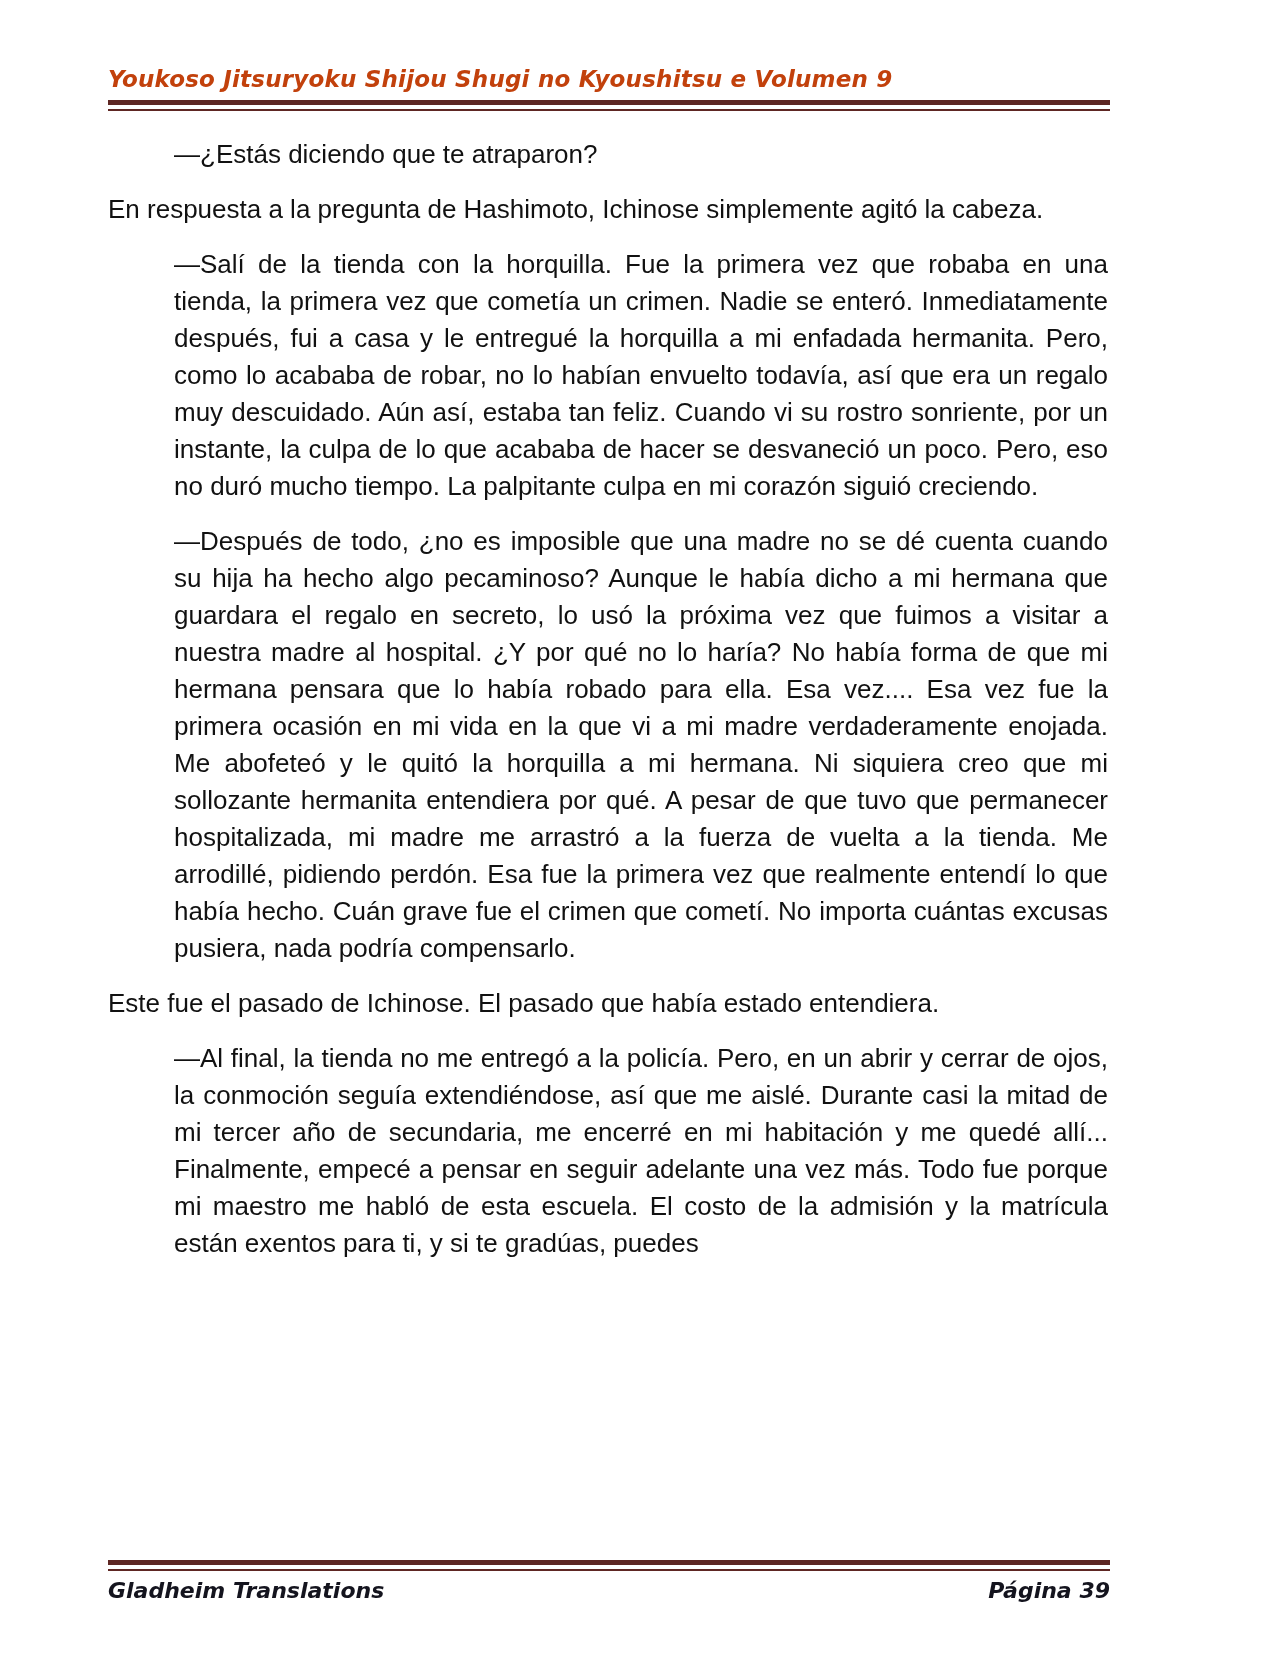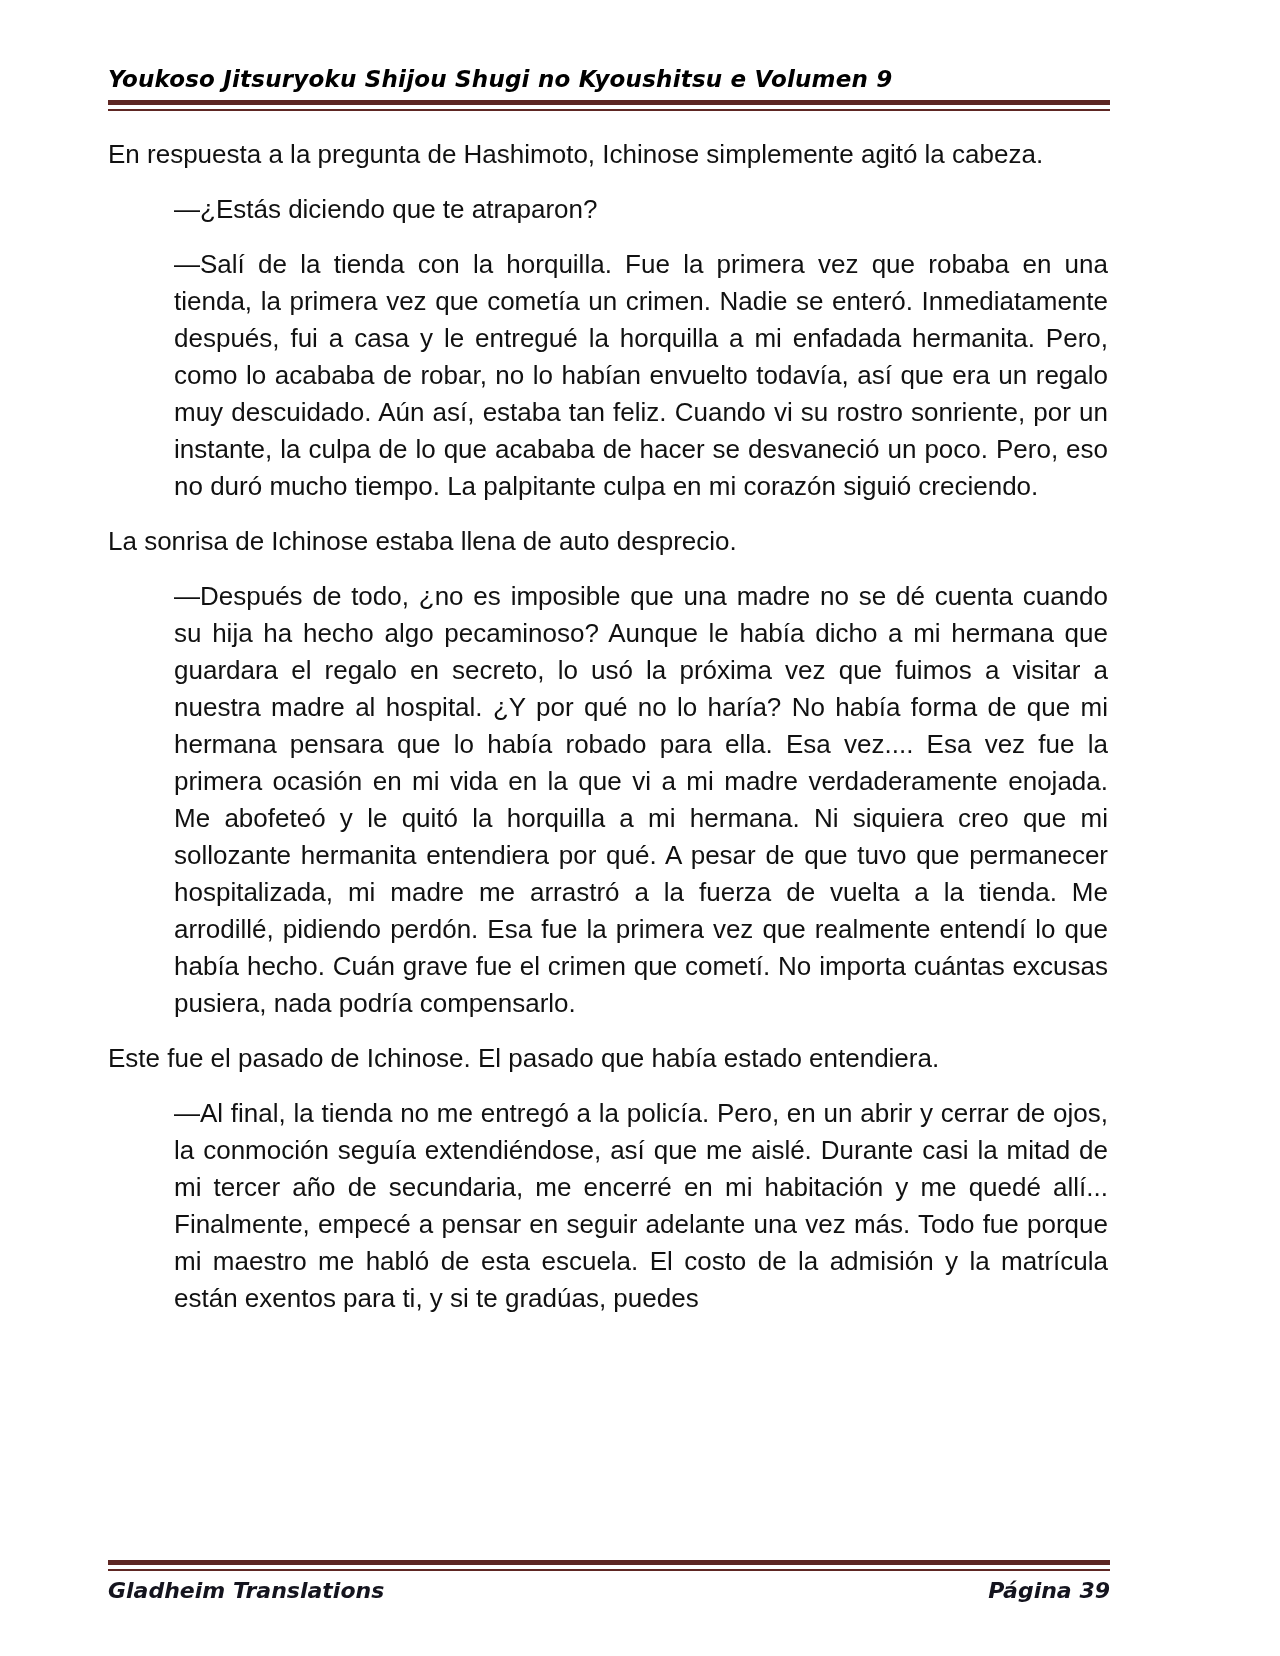--- a/index.html
+++ b/index.html
@@ -22,21 +22,21 @@
     top: 66px;
     left: 108px;
     right: 170px;
   }
   .header-title {
     font-family: "DejaVu Sans", sans-serif;
     font-weight: bold;
     font-style: italic;
     font-size: 23px;
     letter-spacing: 0.2px;
-    color: #000000;
+    color: #c2410c;
     margin: 0 0 8px 0;
   }
   .rule {
     height: 4px;
     border-top: 5px solid #5e2723;
     border-bottom: 2px solid #5e2723;
   }
   .body-text {
     position: absolute;
     top: 136px;
@@ -75,24 +75,23 @@
 
 <div class="page">
 
   <div class="header">
     <div class="header-title">Youkoso Jitsuryoku Shijou Shugi no Kyoushitsu e Volumen 9</div>
     <div class="rule"></div>
   </div>
 
   <div class="body-text">
 
-  <p class="para">En respuesta a la pregunta de Hashimoto, Ichinose simplemente agitó la cabeza.</p>
-      <p class="para indented">—¿Estás diciendo que te atraparon?</p>
+  <p class="para indented">—¿Estás diciendo que te atraparon?</p>
+      <p class="para">En respuesta a la pregunta de Hashimoto, Ichinose simplemente agitó la cabeza.</p>
       <p class="para indented">—Salí de la tienda con la horquilla. Fue la primera vez que robaba en una tienda, la primera vez que cometía un crimen. Nadie se enteró. Inmediatamente después, fui a casa y le entregué la horquilla a mi enfadada hermanita. Pero, como lo acababa de robar, no lo habían envuelto todavía, así que era un regalo muy descuidado. Aún así, estaba tan feliz. Cuando vi su rostro sonriente, por un instante, la culpa de lo que acababa de hacer se desvaneció un poco. Pero, eso no duró mucho tiempo. La palpitante culpa en mi corazón siguió creciendo.</p>
-      <p class="para">La sonrisa de Ichinose estaba llena de auto desprecio.</p>
       <p class="para indented">—Después de todo, ¿no es imposible que una madre no se dé cuenta cuando su hija ha hecho algo pecaminoso? Aunque le había dicho a mi hermana que guardara el regalo en secreto, lo usó la próxima vez que fuimos a visitar a nuestra madre al hospital. ¿Y por qué no lo haría? No había forma de que mi hermana pensara que lo había robado para ella. Esa vez.... Esa vez fue la primera ocasión en mi vida en la que vi a mi madre verdaderamente enojada. Me abofeteó y le quitó la horquilla a mi hermana. Ni siquiera creo que mi sollozante hermanita entendiera por qué. A pesar de que tuvo que permanecer hospitalizada, mi madre me arrastró a la fuerza de vuelta a la tienda. Me arrodillé, pidiendo perdón. Esa fue la primera vez que realmente entendí lo que había hecho. Cuán grave fue el crimen que cometí. No importa cuántas excusas pusiera, nada podría compensarlo.</p>
       <p class="para">Este fue el pasado de Ichinose. El pasado que había estado entendiera.</p>
       <p class="para indented">—Al final, la tienda no me entregó a la policía. Pero, en un abrir y cerrar de ojos, la conmoción seguía extendiéndose, así que me aislé. Durante casi la mitad de mi tercer año de secundaria, me encerré en mi habitación y me quedé allí... Finalmente, empecé a pensar en seguir adelante una vez más. Todo fue porque mi maestro me habló de esta escuela. El costo de la admisión y la matrícula están exentos para ti, y si te gradúas, puedes</p>
     </div>
 
   <div class="footer">
     <div class="rule"></div>
     <div class="footer-row">
       <span>Gladheim Translations</span>
       <span>Página 39</span>

